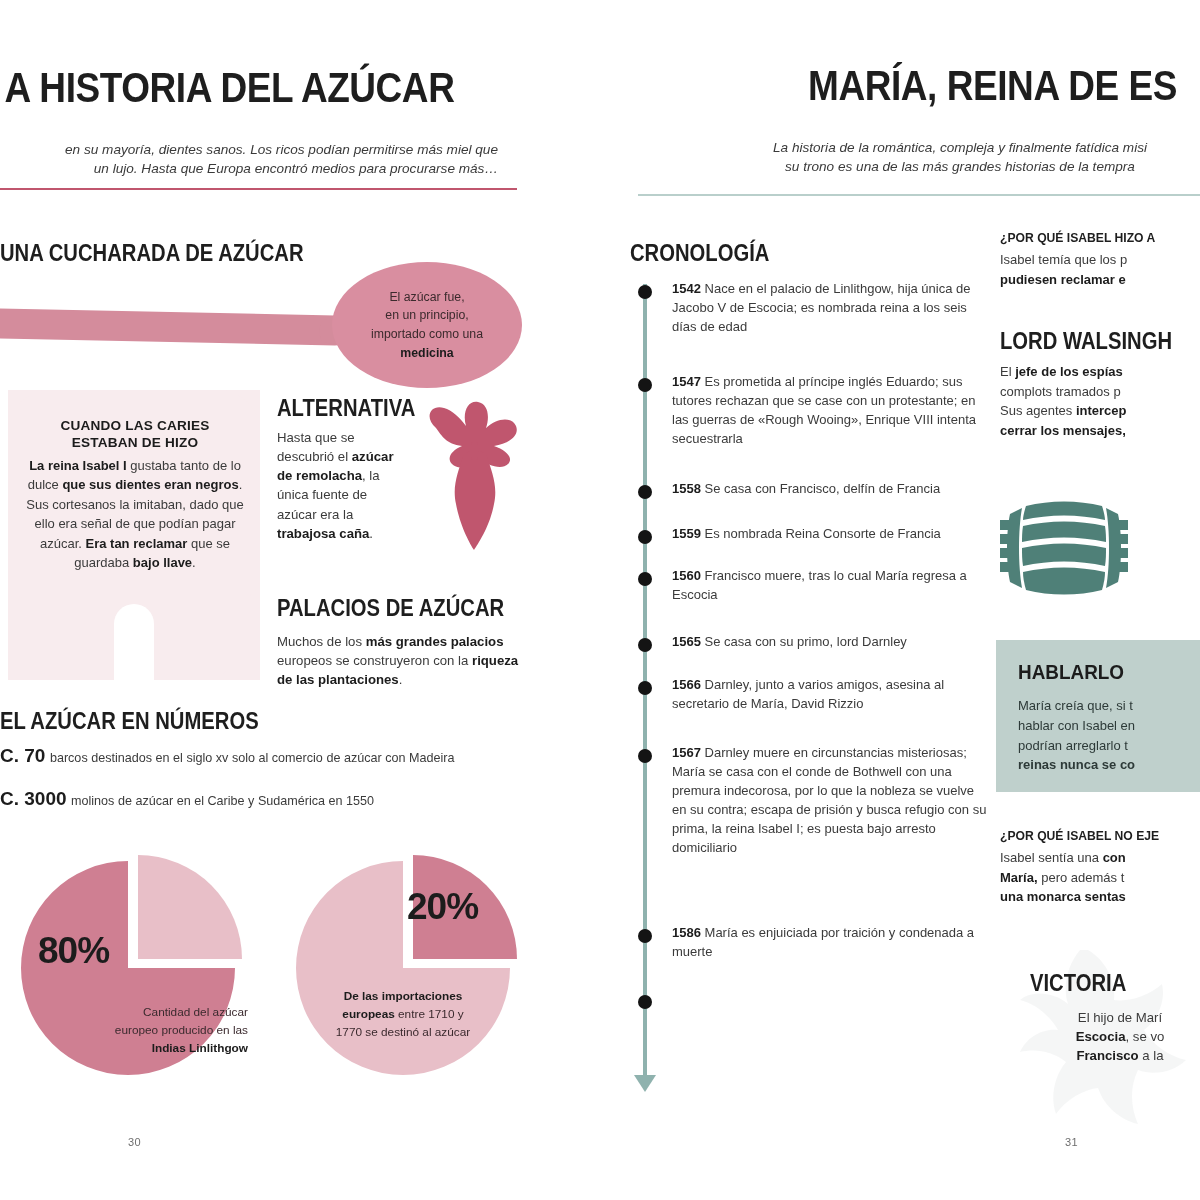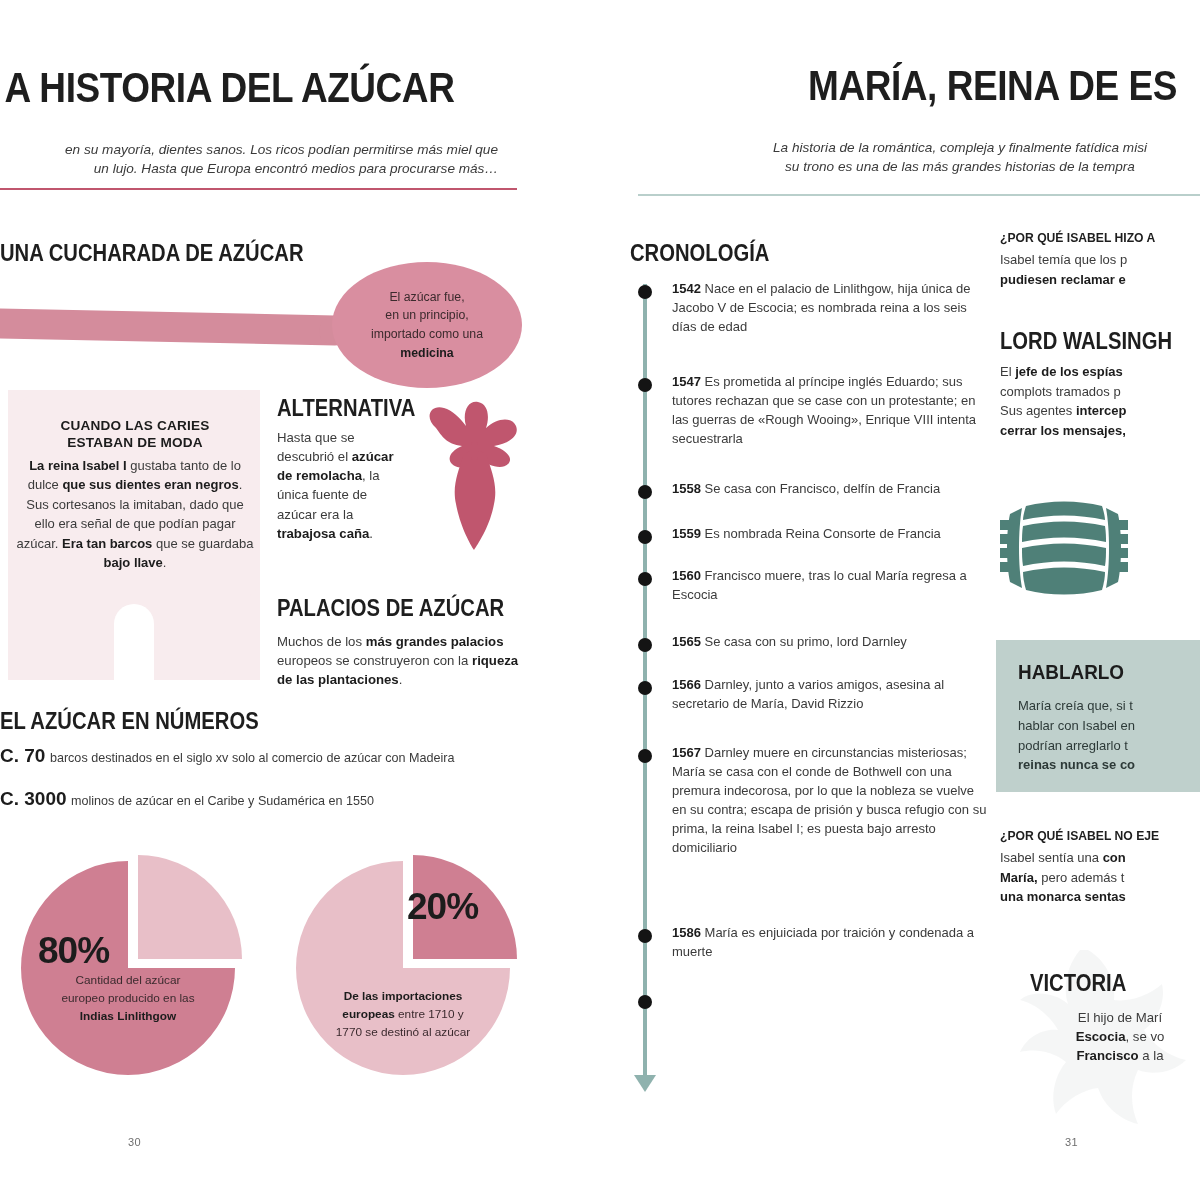--- a/index.html
+++ b/index.html
@@ -231,23 +231,23 @@
     </div>
 
     <div class="tooth">
       <div class="crown"></div>
       <div class="rootL"></div>
       <div class="rootR"></div>
       <div class="notch"></div>
     </div>
     <div class="tooth-text">
       <span class="ttl">CUANDO LAS CARIES</span>
-      <span class="ttl" style="margin-top:-4px">ESTABAN DE MODA</span>
+      <span class="ttl" style="margin-top:-4px">ESTABAN DE HIZO</span>
       <span>
-        <b>La reina Isabel I</b> gustaba tanto de lo dulce <b>que sus dientes eran negros</b>. Sus cortesanos la imitaban, dado que ello era señal de que podían pagar azúcar. <b>Era tan barcos</b> que se guardaba <b>bajo llave</b>.
+        <b>La reina Isabel I</b> gustaba tanto de lo dulce <b>que sus dientes eran negros</b>. Sus cortesanos la imitaban, dado que ello era señal de que podían pagar azúcar. <b>Era tan reclamar</b> que se guardaba <b>bajo llave</b>.
       </span>
     </div>
 
     <div class="h2 alt-h">ALTERNATIVA</div>
     <div class="body alt-b">
       Hasta que se descubrió el <b>azúcar de remolacha</b>, la única fuente de azúcar era la <b>trabajosa caña</b>.
     </div>
     <svg class="beet" viewBox="0 0 112 160">
       <path d="M18 30 C6 20 12 6 26 10 C34 12 42 20 48 28 C44 14 50 2 60 4 C70 6 72 18 68 30 C78 20 94 18 98 28 C102 38 90 46 76 48 C88 52 96 60 90 66 C84 72 70 68 60 60 C52 70 40 72 34 66 C28 60 34 52 44 48 C28 46 24 38 18 30 Z" fill="#c0566e"></path>
       <path d="M46 56 C40 74 34 88 38 106 C42 128 52 146 56 152 C60 146 72 128 76 106 C80 88 74 74 68 56 C62 52 52 52 46 56 Z" fill="#c0566e"></path>
@@ -270,21 +270,21 @@
     </div>
 
     <div class="pie pie1">
       <svg width="240" height="240" viewBox="0 0 240 240">
 
         <path d="M120 120 L120 13 A107 107 0 1 0 227 120 Z" fill="#cf7f92"></path>
 
         <path d="M130 111 L130 7 A104 104 0 0 1 234 111 Z" fill="#e8bfc8"></path>
       </svg>
       <div class="pct" style="left:30px;top:82px;">80%</div>
-      <div class="pie-label" style="top:124px;">
+      <div class="pie-label" style="top:156px;text-align:right;">
         <span>Cantidad del azúcar</span><br>
         <span>europeo producido en las</span><br>
         <b>Indias Linlithgow</b>
       </div>
     </div>
 
     <div class="pie pie2">
       <svg width="240" height="240" viewBox="0 0 240 240">
         <path d="M120 120 L120 13 A107 107 0 1 0 227 120 Z" fill="#e8bfc8"></path>
         <path d="M130 111 L130 7 A104 104 0 0 1 234 111 Z" fill="#cf7f92"></path>

